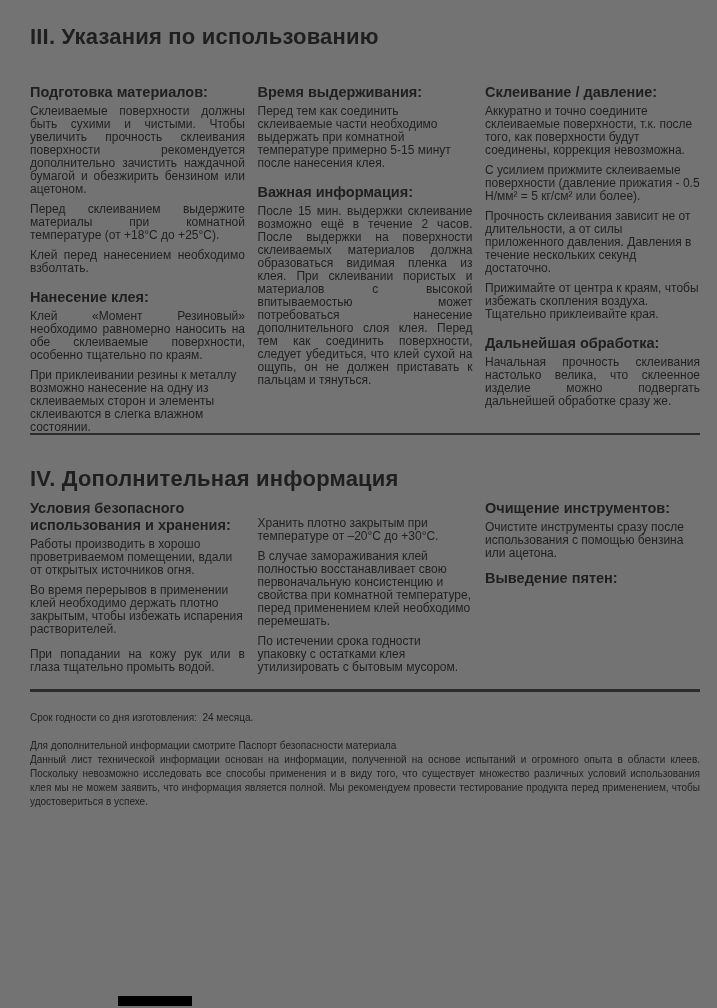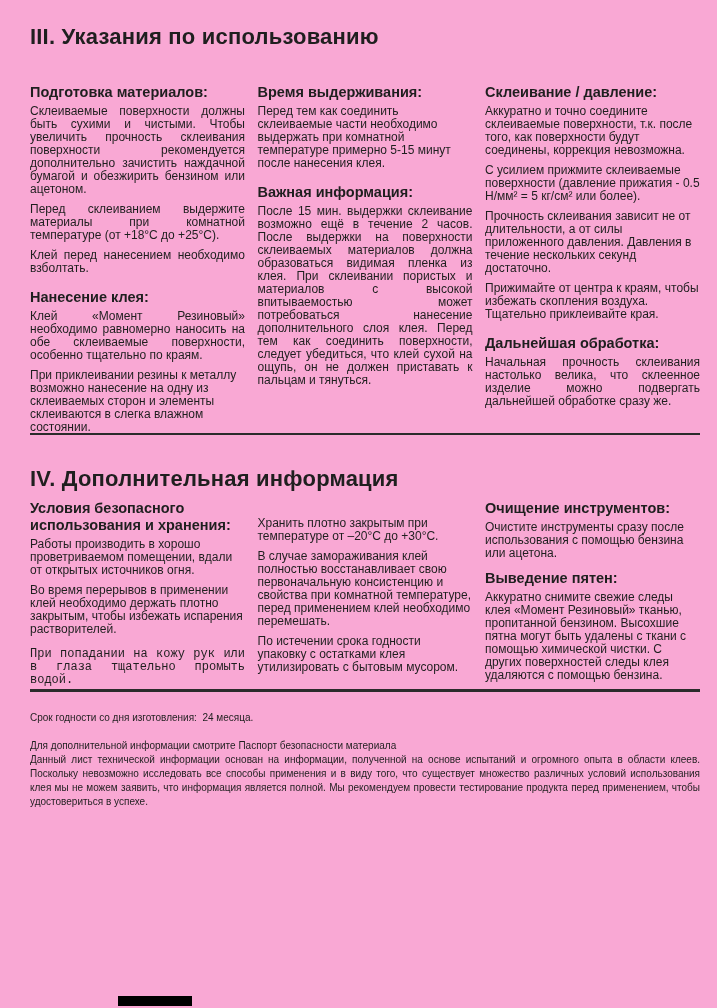--- a/index.html
+++ b/index.html
@@ -1,20 +1,20 @@
 <!DOCTYPE html>
 <html><head>
 <meta charset="utf-8">
 <style>
   html, body { margin: 0; padding: 0; background: #e8e8e8; }
   .page {
     position: relative;
     width: 717px;
     height: 1008px;
-    background: #f9a8d4;
+    background: #737373;
     font-family: "Liberation Sans", sans-serif;
     color: #1f1f1f;
     overflow: hidden;
     margin: 0 auto;
   }
   .abs { position: absolute; left: 30px; right: 17px; }
 
   .section-title {
     font-size: 22px;
     font-weight: bold;
@@ -36,21 +36,21 @@
     font-size: 12px;
     line-height: 13px;
     margin: 0 0 7px 0;
   }
   .col p:last-child { margin-bottom: 0; }
   .j { text-align: justify; }
 
   .s4 .col h3 { margin: 10px 0 4px 0; }
   .s4 .col h3:first-child { margin-top: 0; }
   .s4 .col-offset { padding-top: 17px; }
-  .gap-top { margin-top: 12px !important; font-family: Liberation Mono, monospace; }
+  .gap-top { margin-top: 12px !important; }
 
   .rule1 { border: 0; border-top: 2px solid #2b2b2b; margin: 0; }
   .rule2 { border: 0; border-top: 3px solid #2b2b2b; margin: 0; }
 
   .footer { font-size: 10px; line-height: 14px; }
   .footer .shelf { white-space: pre-wrap; margin: 0 0 14px 0; }
   .footer p { margin: 0; }
   .footer .disclaimer { text-align: justify; }
 
   .footer-mark {
@@ -109,21 +109,20 @@
     </div>
     <div class="col col-offset">
       <p>Хранить плотно закрытым при температуре от –20°С до +30°С.</p>
       <p>В случае замораживания клей полностью восстанавливает свою первоначальную консистенцию и свойства при комнатной температуре, перед применением клей необходимо перемешать.</p>
       <p>По истечении срока годности упаковку с остатками клея утилизировать с бытовым мусором.</p>
     </div>
     <div class="col">
       <h3>Очищение инструментов:</h3>
       <p>Очистите инструменты сразу после использования с помощью бензина или ацетона.</p>
       <h3>Выведение пятен:</h3>
-      <p>Аккуратно снимите свежие следы клея «Момент Резиновый» тканью, пропитанной бензином. Высохшие пятна могут быть удалены с ткани с помощью химической чистки. С других поверхностей следы клея удаляются с помощью бензина.</p>
     </div>
   </div>
 
   <hr class="abs rule2" style="top:689px;">
 
   <div class="abs footer" style="top:711px;">
     <p class="shelf">Срок годности со дня изготовления:  24 месяца.</p>
     <p>Для дополнительной информации смотрите Паспорт безопасности материала</p>
     <p class="disclaimer">Данный лист технической информации основан на информации, полученной на основе испытаний и огромного опыта в области клеев. Поскольку невозможно исследовать все способы применения и в виду того, что существует множество различных условий использования клея мы не можем заявить, что информация является полной. Мы рекомендуем провести тестирование продукта перед применением, чтобы удостовериться в успехе.</p>
   </div>

